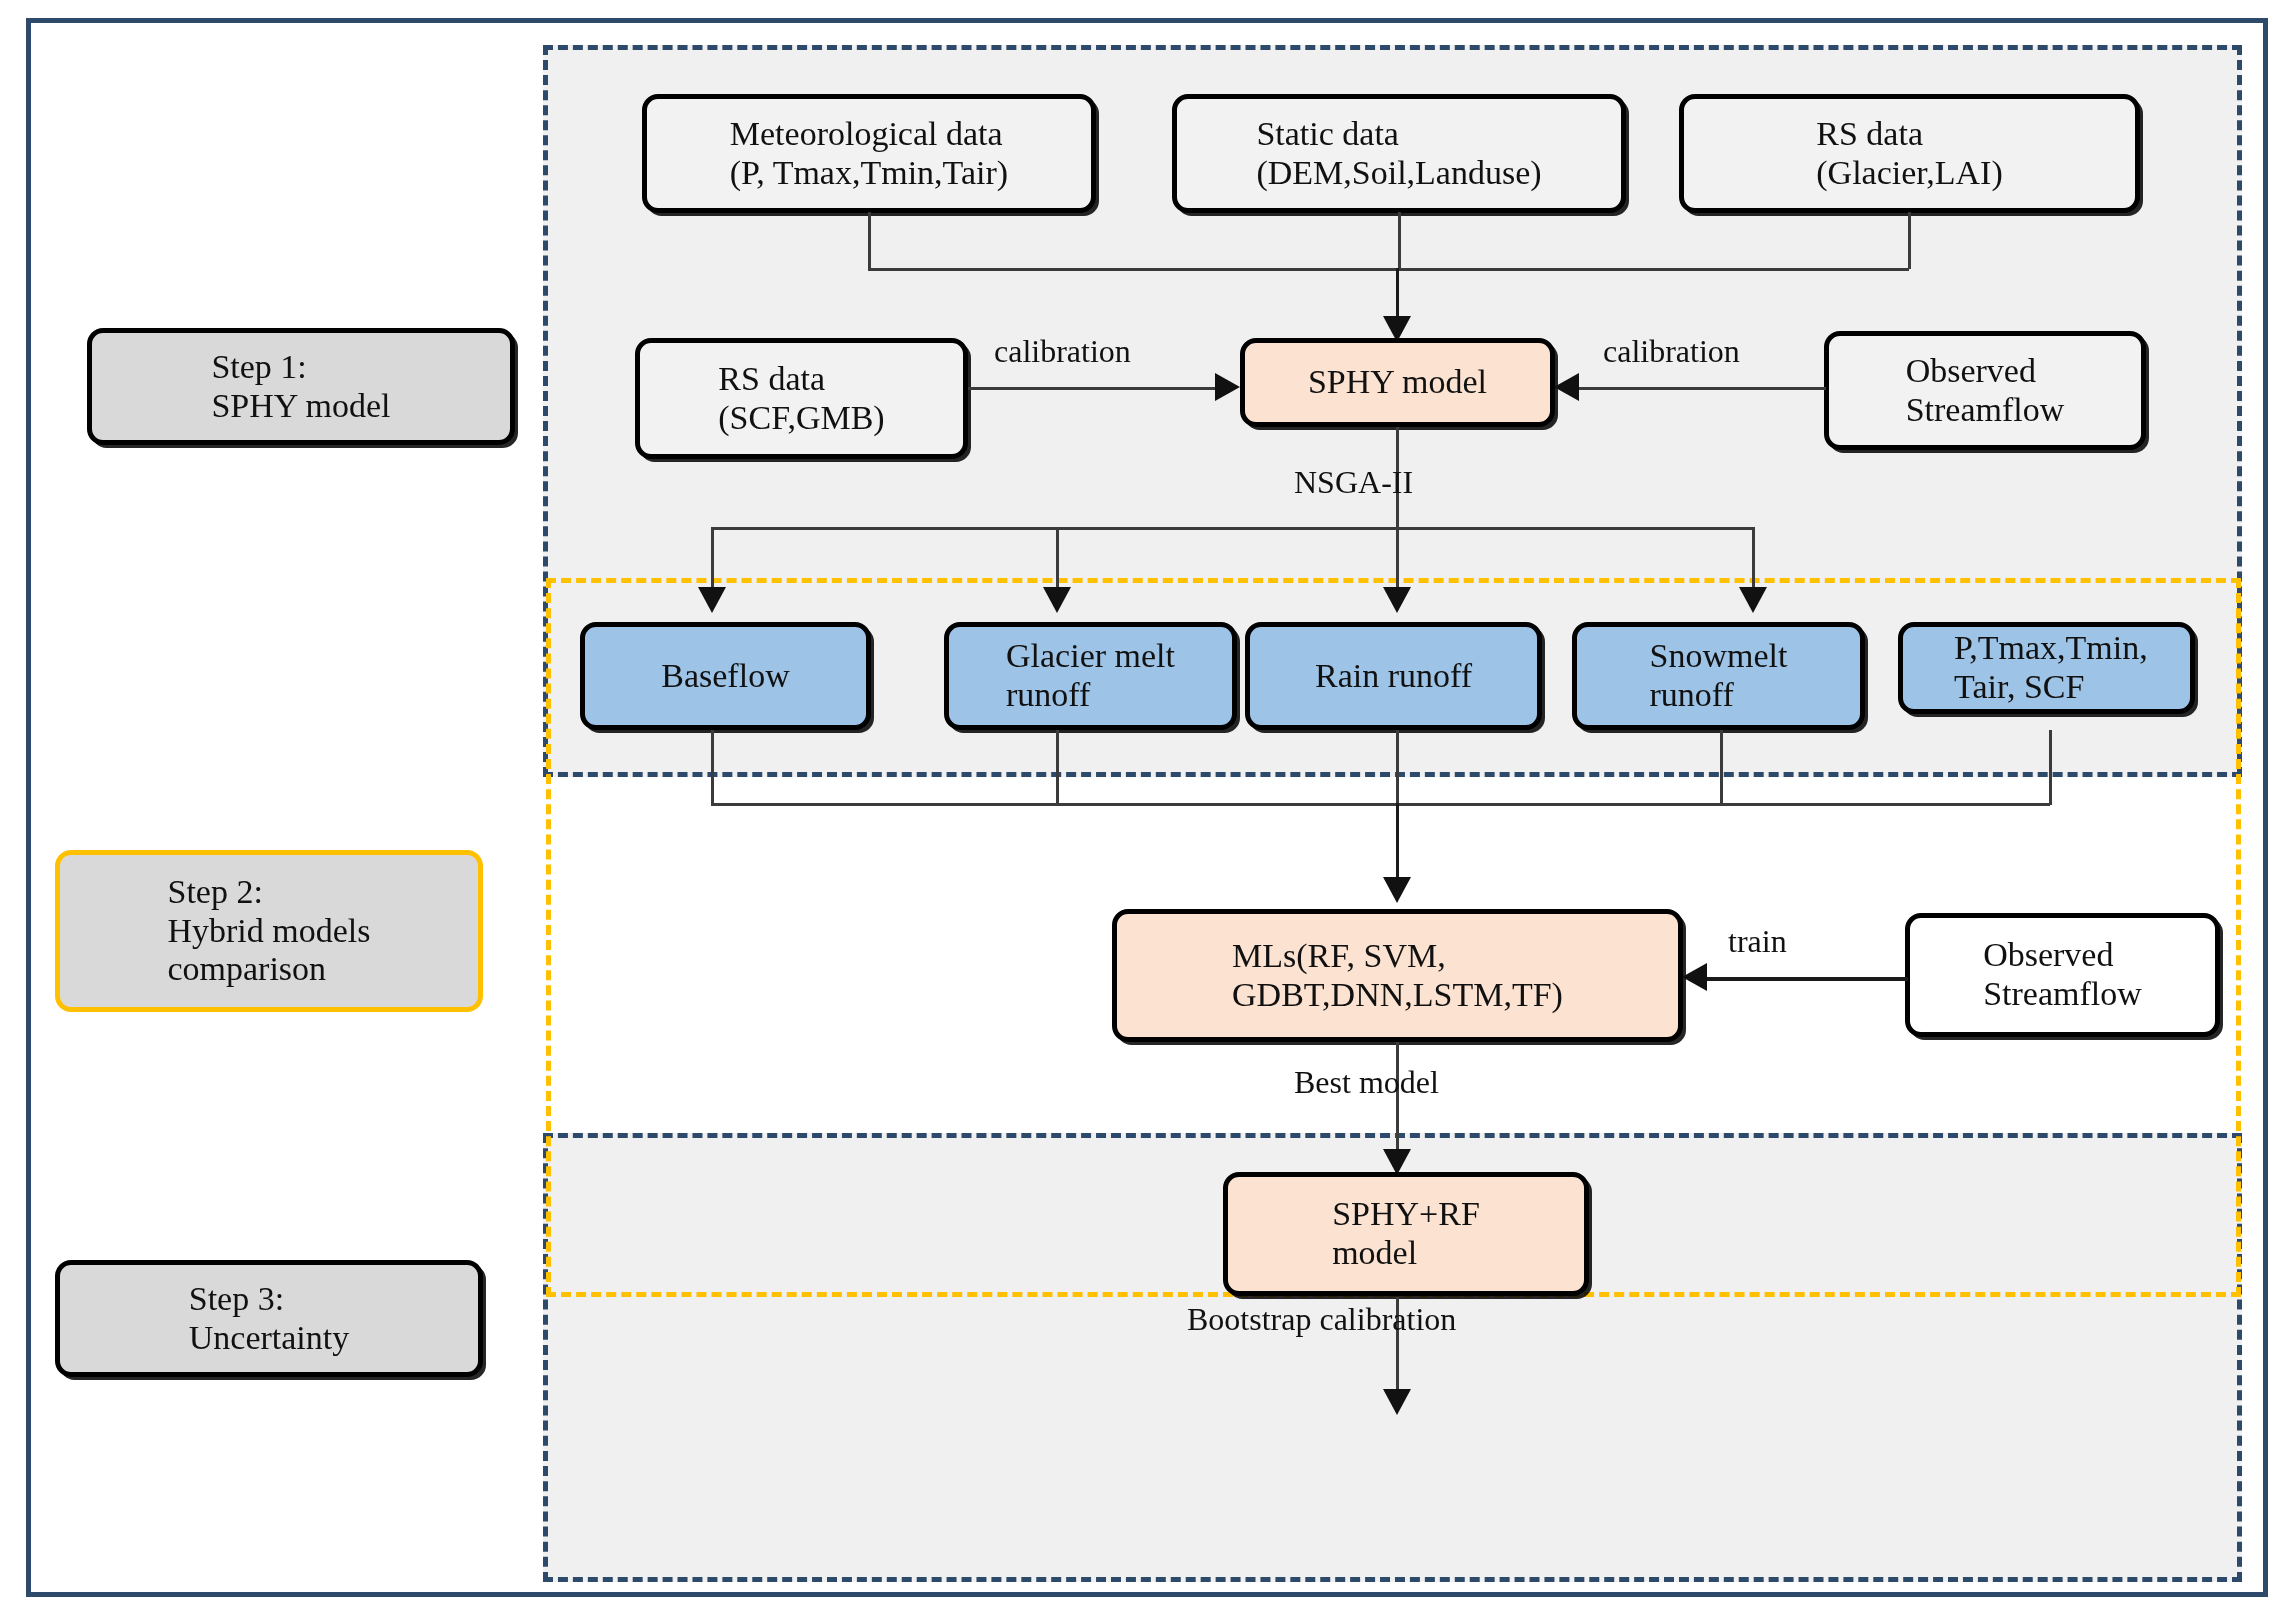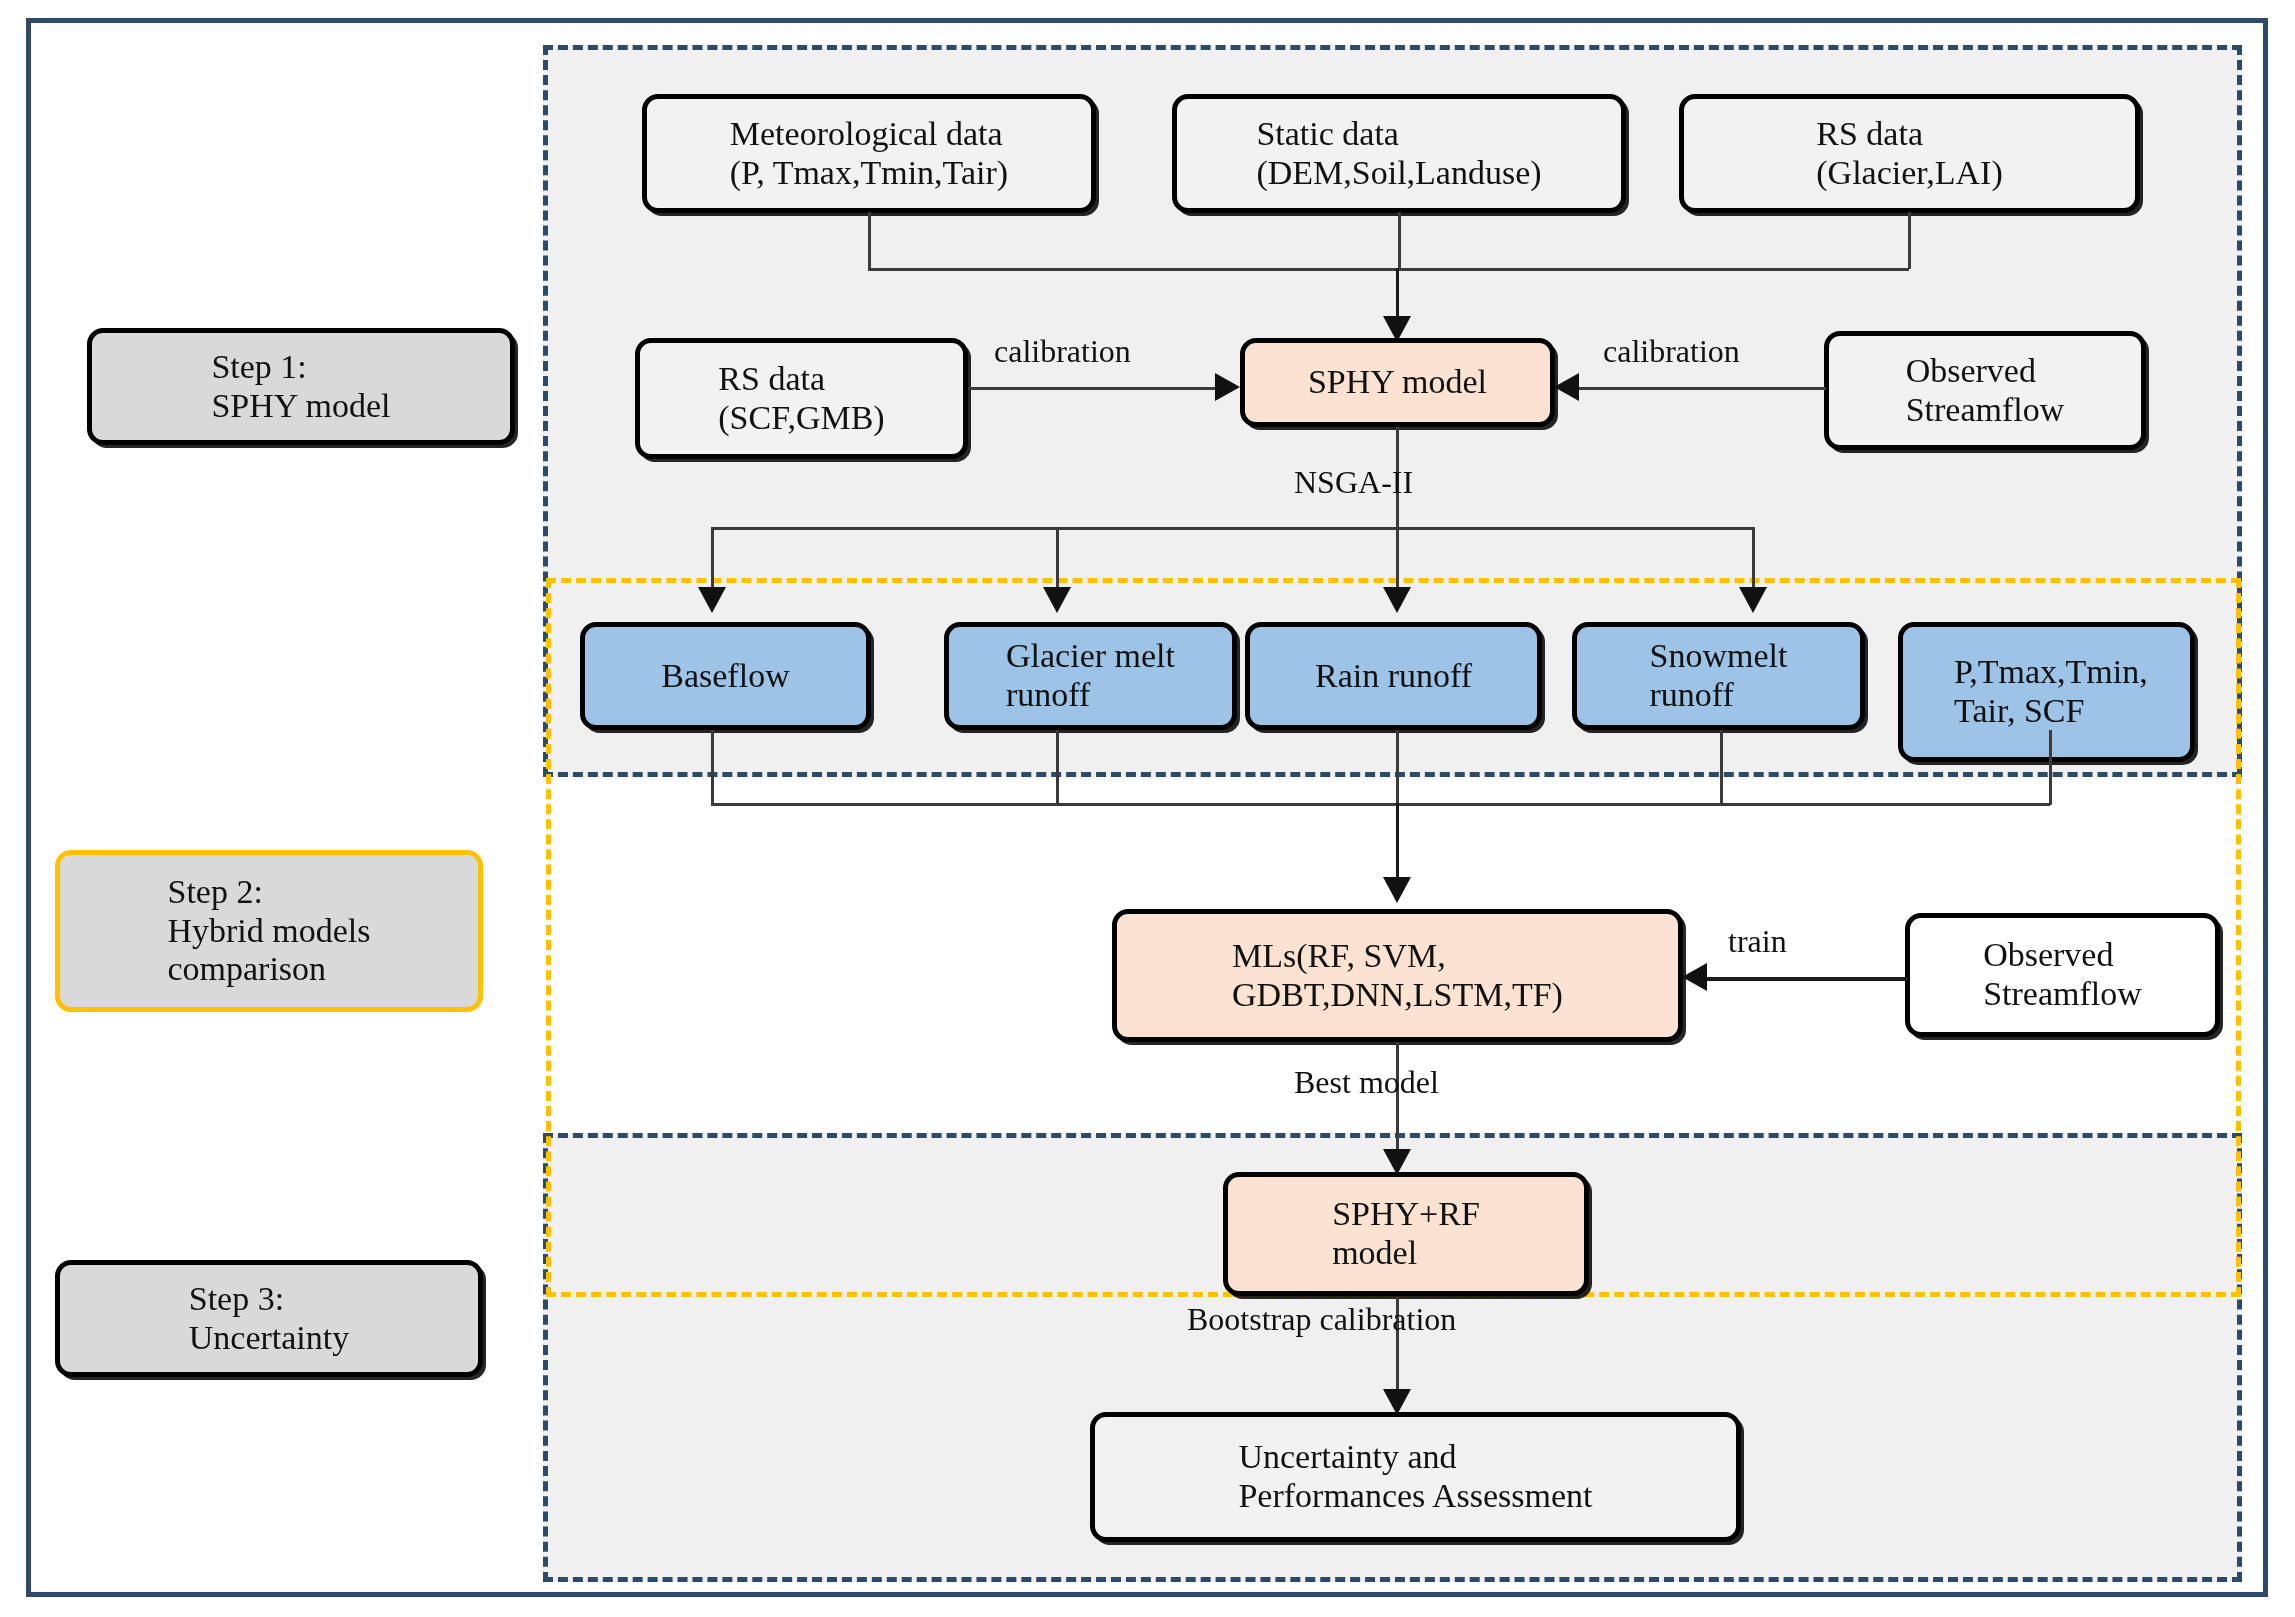--- a/index.html
+++ b/index.html
@@ -160,21 +160,21 @@
 
   <div class="node blue" style="left:1245px;top:622px;width:297px;height:108px;">
     <span>Rain runoff</span>
   </div>
 
   <div class="node blue" style="left:1572px;top:622px;width:293px;height:108px;">
     <span>Snowmelt
 runoff</span>
   </div>
 
-  <div class="node blue" style="left:1898px;top:622px;width:297px;height:140px;padding-left:16px;">
+  <div class="node blue" style="left:1898px;top:622px;width:297px;height:92px;padding-left:16px;">
     <span>P,Tmax,Tmin,
 Tair, SCF</span>
   </div>
 
   <div class="ln v" style="left:711px;top:730px;height:75px;"></div>
   <div class="ln v" style="left:1056px;top:730px;height:75px;"></div>
   <div class="ln v" style="left:1396px;top:730px;height:75px;"></div>
   <div class="ln v" style="left:1720px;top:730px;height:75px;"></div>
   <div class="ln v" style="left:2049px;top:730px;height:75px;"></div>
   <div class="ln h" style="left:711px;top:803px;width:1339px;"></div>
@@ -202,19 +202,15 @@
 
   <div class="node peach" style="left:1223px;top:1172px;width:366px;height:124px;">
     <span>SPHY+RF
 model</span>
   </div>
 
   <div class="ln v" style="left:1396px;top:1297px;height:108px;"></div>
   <div class="edge-label" style="left:1187px;top:1301px;">Bootstrap calibration</div>
   <div class="arrowhead ah-down" style="left:1383px;top:1389px;"></div>
 
-  <div class="node" style="left:1090px;top:1412px;width:651px;height:130px;">
-    <span>Uncertainty and
-Performances Assessment</span>
-  </div>
 
 </div>
 
 
 </body></html>

